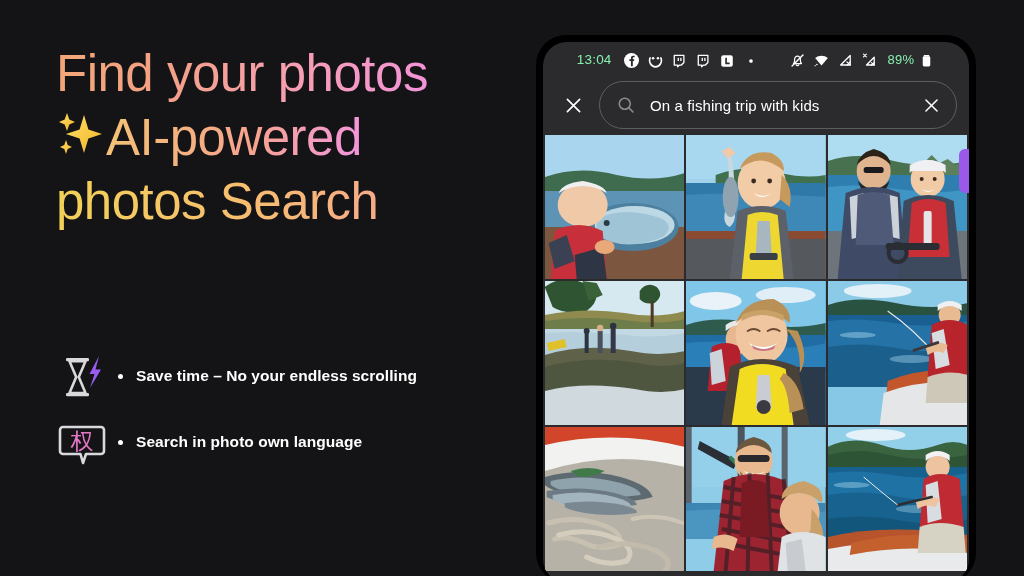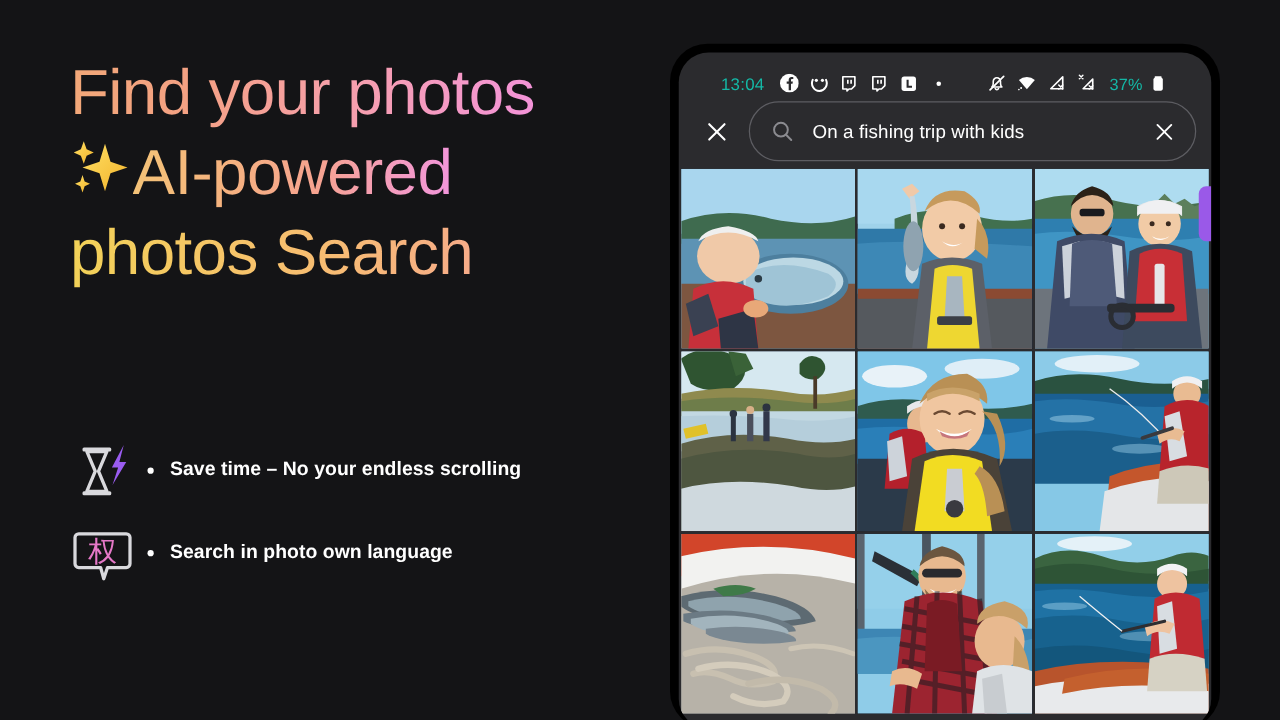--- a/index.html
+++ b/index.html
@@ -140,25 +140,25 @@
     height: 541px;
     background: #2b2b2e;
     border-radius: 24px;
     overflow: hidden;
   }
 
   
   #status-bar {
     height: 33px;
     display: flex;
-    align-items: flex-end;
+    align-items: flex-start;
     justify-content: center;
     gap: 0px;
-    padding: 0 16px;
-    color: #14b8a6;
+    padding: 10px 16px;
+    color: #86efac;
   }
   #status-time {
     font-size: 13.5px;
     font-weight: 400;
     letter-spacing: 0.2px;
     margin-right: 11px;
   }
   .sb-ico {
     width: 17px; height: 17px;
     margin-right: 7px;
@@ -374,21 +374,21 @@
         </span>
 
         <span class="sb-ico">
           <svg viewBox="0 0 16 16" width="15" height="15">
               <path d="M13 4.6v8.2H4.8L13 4.6Z" fill="none" stroke="#fff" stroke-width="1.4" stroke-linejoin="round"></path>
               <path d="M10 10.2l3 2.8M13 10.2l-3 2.8" stroke="#fff" stroke-width="1.25" stroke-linecap="round"></path>
               <path d="M1.6 1.2l3 3M4.6 1.2l-3 3" stroke="#fff" stroke-width="1.25" stroke-linecap="round"></path>
             </svg>
         </span>
 
-        <span id="status-battery-text">37%</span>
+        <span id="status-battery-text">89%</span>
 
         <span class="sb-ico" style="margin-right:0">
           <svg viewBox="0 0 16 16" width="15" height="15">
               <rect x="5" y="2.2" width="6" height="1.6" rx="0.6" fill="#fff"></rect>
               <rect x="4" y="3.4" width="8" height="11" rx="1.5" fill="#fff"></rect>
             </svg>
         </span>
       </div>
 
       <div id="search-row">

